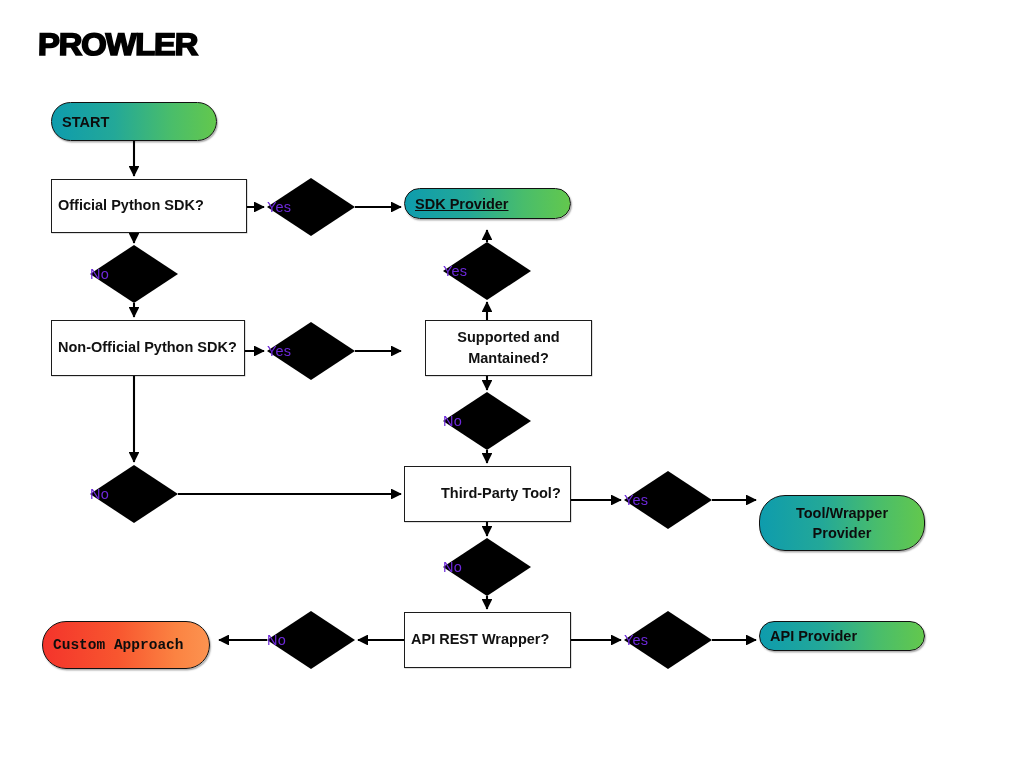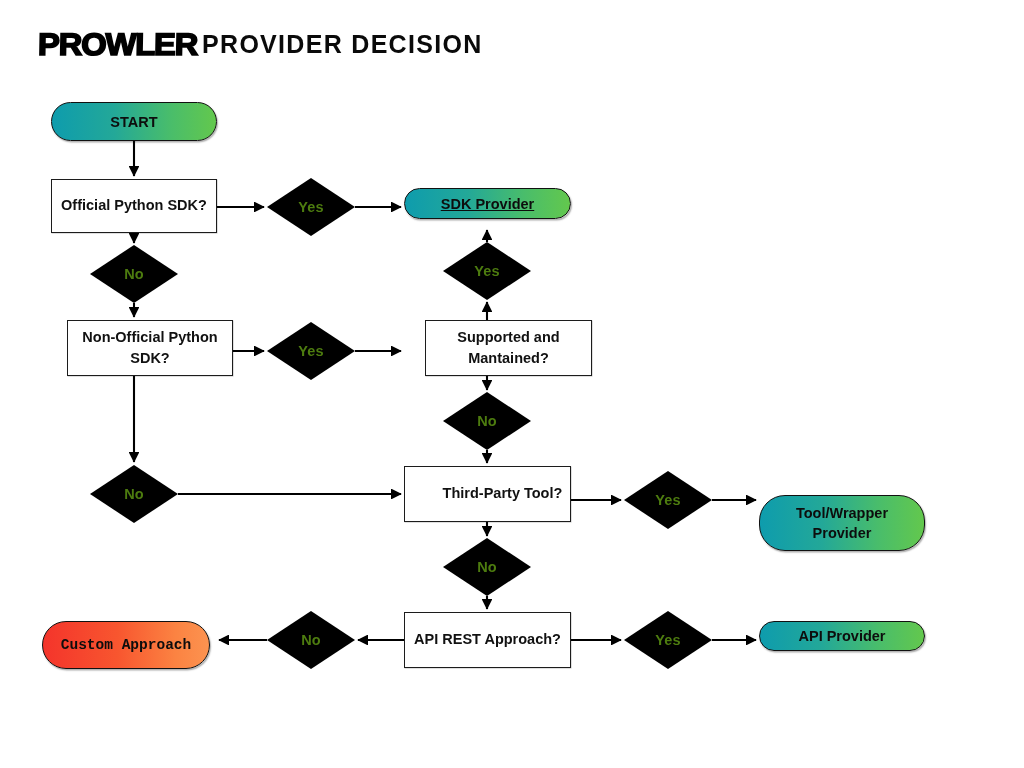--- a/index.html
+++ b/index.html
@@ -55,21 +55,20 @@
     height: 768px;
     pointer-events: none;
   }
 
   
   .node {
     position: absolute;
     box-sizing: border-box;
     display: flex;
     align-items: center;
-    justify-content: center;
     text-align: center;
   }
 
   .node-process {
     background: #ffffff;
     border: 1.6px solid #1c1c1c;
     color: #111111;
     font-size: 14.5px;
     font-weight: 700;
     line-height: 1.45;
@@ -101,32 +100,31 @@
   }
   .node-decision .dia-shape {
     position: absolute;
     inset: 0;
     background: #000000;
     clip-path: polygon(50% 0%, 100% 50%, 50% 100%, 0% 50%);
   }
   .node-decision .dia-label {
     position: relative;
     z-index: 2;
-    color: #4d7c0f;
+    color: #6d28d9;
     font-size: 14.5px;
-    font-weight: 700;
+    font-weight: 400;
     letter-spacing: 0.2px;
   }
 </style>
 </head>
 <body>
 
 <div id="header">
   <div id="logo-wordmark">PROWLER</div>
-  <div id="header-title">PROVIDER DECISION</div>
 </div>
 
 <svg id="edges" viewBox="0 0 1024 768" width="1024" height="768">
   <defs>
     <marker id="arw" viewBox="0 0 10 10" refX="9.2" refY="5" markerWidth="5.2" markerHeight="5.2" orient="auto-start-reverse">
       <path d="M 0 0 L 10 5 L 0 10 z" fill="#000000"></path>
     </marker>
   </defs>
   <g stroke="#000000" stroke-width="2.1" fill="none" marker-end="url(#arw)">
 
@@ -171,39 +169,39 @@
     <path d="M 571 640 L 621 640"></path>
 
     <path d="M 712 640 L 756 640"></path>
   </g>
 </svg>
 
 <div class="node node-terminal grad-green" style="left:51px; top:102px; width:166px; height:39px;">
   <span>START</span>
 </div>
 
-<div class="node node-process" style="left:51px; top:179px; width:166px; height:54px;">
+<div class="node node-process" style="left:51px; top:179px; width:196px; height:54px;">
   <span>Official Python SDK?</span>
 </div>
 
 <div class="node node-decision" style="left:267px; top:178px;">
   <span class="dia-shape"></span>
   <span class="dia-label">Yes</span>
 </div>
 
 <div class="node node-terminal grad-green" style="left:404px; top:188px; width:167px; height:31px;text-decoration:underline;">
   <span>SDK Provider</span>
 </div>
 
 <div class="node node-decision" style="left:90px; top:245px;">
   <span class="dia-shape"></span>
   <span class="dia-label">No</span>
 </div>
 
-<div class="node node-process" style="left:51px; top:320px; width:166px; height:56px;margin-left:16px;">
+<div class="node node-process" style="left:51px; top:320px; width:194px; height:56px;">
   <span>Non-Official Python SDK?</span>
 </div>
 
 <div class="node node-decision" style="left:267px; top:322px;">
   <span class="dia-shape"></span>
   <span class="dia-label">Yes</span>
 </div>
 
 <div class="node node-process" style="left:425px; top:320px; width:167px; height:56px;">
   <span>Supported and Mantained?</span>
@@ -236,21 +234,21 @@
 <div class="node node-terminal grad-green" style="left:759px; top:495px; width:166px; height:56px;">
   <span>Tool/Wrapper Provider</span>
 </div>
 
 <div class="node node-decision" style="left:443px; top:538px;">
   <span class="dia-shape"></span>
   <span class="dia-label">No</span>
 </div>
 
 <div class="node node-process" style="left:404px; top:612px; width:167px; height:56px;">
-  <span>API REST Approach?</span>
+  <span>API REST Wrapper?</span>
 </div>
 
 <div class="node node-decision" style="left:267px; top:611px;">
   <span class="dia-shape"></span>
   <span class="dia-label">No</span>
 </div>
 
 <div class="node node-terminal grad-red" style="left:42px; top:621px; width:168px; height:48px;font-family:Liberation Mono, monospace;">
   <span>Custom Approach</span>
 </div>

